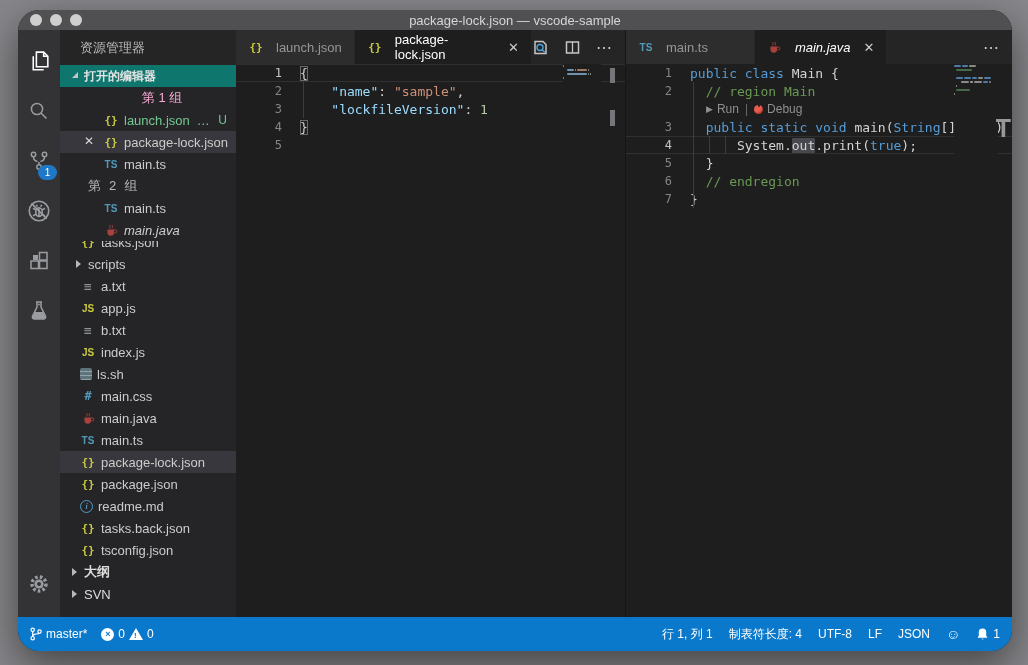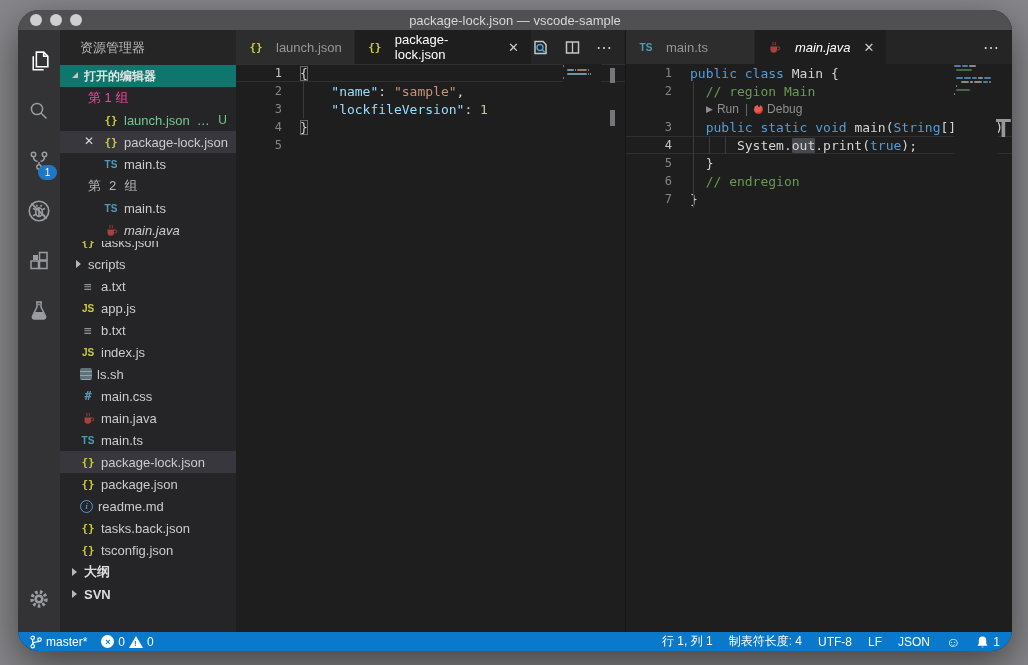--- a/index.html
+++ b/index.html
@@ -78,21 +78,21 @@
   .bug{width:9px;height:9px;border-radius:50%;background:radial-gradient(circle at 35% 30%,#e85b50 0 45%,#b93428 75%);
        display:inline-block;margin-right:4px;position:relative;}
   .bug:after{content:"";position:absolute;left:3.5px;top:-1px;width:2px;height:3px;background:#222;border-radius:50%;}
   .guide{position:absolute;width:1px;background:#3c3c3c;}
   .minimap{position:absolute;top:0;bottom:0;background:#1e1e1e;}
   .mrow{height:2px;margin-bottom:1px;display:flex;gap:1px;padding-top:1px;}
   .mseg{height:2px;border-radius:1px;}
   .ovmark{position:absolute;width:5px;background:#75757a;}
   .tglyph{position:absolute;color:#98989b;font-family:"Liberation Sans",sans-serif;font-weight:bold;font-size:25px;}
   
-  .statusbar{height:19px;background:#0a79cc;flex:0 0 auto;display:flex;align-items:center;color:#ffffff;
+  .statusbar{height:34px;background:#0a79cc;flex:0 0 auto;display:flex;align-items:center;color:#ffffff;
              font-size:12px;padding:0 12px;gap:14px;}
   .sb-item{display:flex;align-items:center;gap:4px;cursor:pointer;}
   .sb-right{margin-left:auto;display:flex;align-items:center;gap:16px;}
   .err-ic{width:13px;height:13px;border-radius:50%;background:#fff;color:#0a79cc;font-size:9px;font-weight:bold;
           display:inline-flex;align-items:center;justify-content:center;}
   .w-tri{width:0;height:0;border-left:7px solid transparent;border-right:7px solid transparent;border-bottom:12px solid #fff;
          position:relative;display:inline-block;}
   .w-tri i{position:absolute;left:-2px;top:3px;font-style:normal;font-weight:bold;font-size:8px;color:#0a79cc;}
   .smiley{font-size:14px;}
 </style>
@@ -168,21 +168,21 @@
           </div>
         </div>
 
       <div class="sidebar">
         <div class="sidebar-title">资源管理器</div>
         <div class="srows">
             <div class="row sec-hdr">
               <span class="tw-exp" style="margin-left: 12px;"></span>
               <span class="lbl">打开的编辑器</span>
             </div>
-            <div class="row" style="padding-left: 28px; color: #ec4899;">
+            <div class="row" style="padding-left: 28px; color: #f9a8d4; justify-content: center;">
               <span class="lbl">第 1 组</span>
             </div>
             <div class="row untracked" style="padding-left: 43px;">
               <span class="fi json">{}</span>
               <span class="lbl">launch.json</span>
               <span class="gitdots">…</span>
               <span class="gitletter">U</span>
             </div>
             <div class="row sel" style="padding-left: 43px;">
               <span class="close-x">✕</span>
@@ -275,21 +275,21 @@
               <span class="lbl">tasks.back.json</span>
             </div>
             <div class="row" style="padding-left: 20px;">
               <span class="fi json">{}</span>
               <span class="lbl">tsconfig.json</span>
             </div>
             <div class="row" style="padding-left: 12px; font-weight: bold; color: rgb(220, 220, 220);">
               <span class="tw-col"></span>
               <span class="lbl">大纲</span>
             </div>
-            <div class="row" style="padding-left: 12px; font-weight: bold; color: rgb(220, 220, 220);">
+            <div class="row" style="padding-left: 12px; font-weight: normal; color: rgb(220, 220, 220);">
               <span class="tw-col"></span>
               <span class="lbl">SVN</span>
             </div>
           </div>
       </div>
 
       <div class="editor-area">
         <div class="egroup g1">
           <div class="tabbar">
               <div class="tab">

